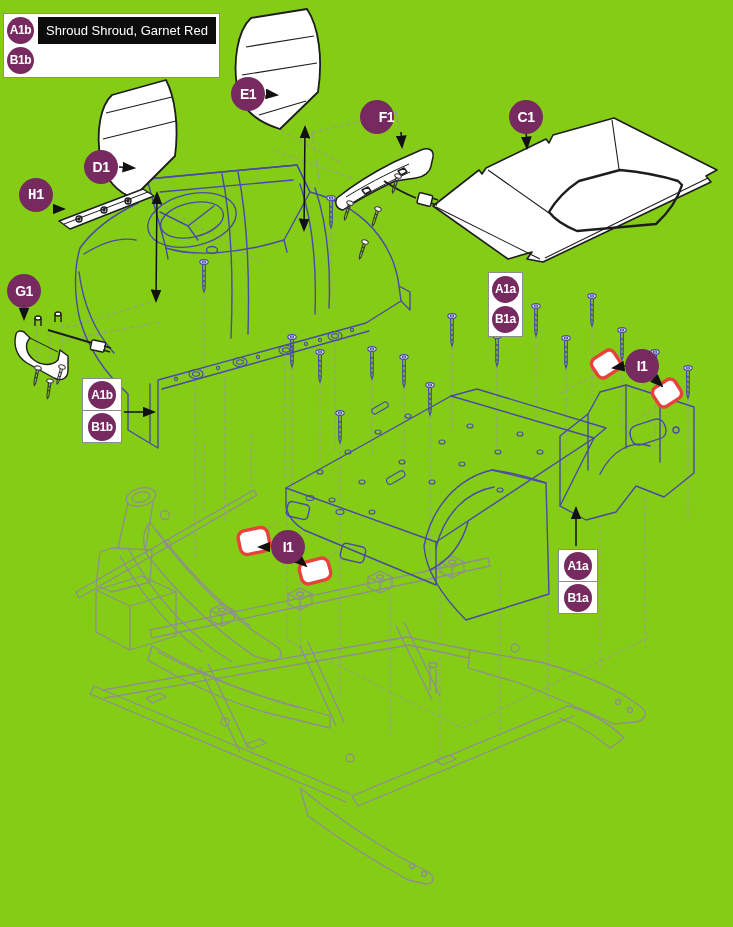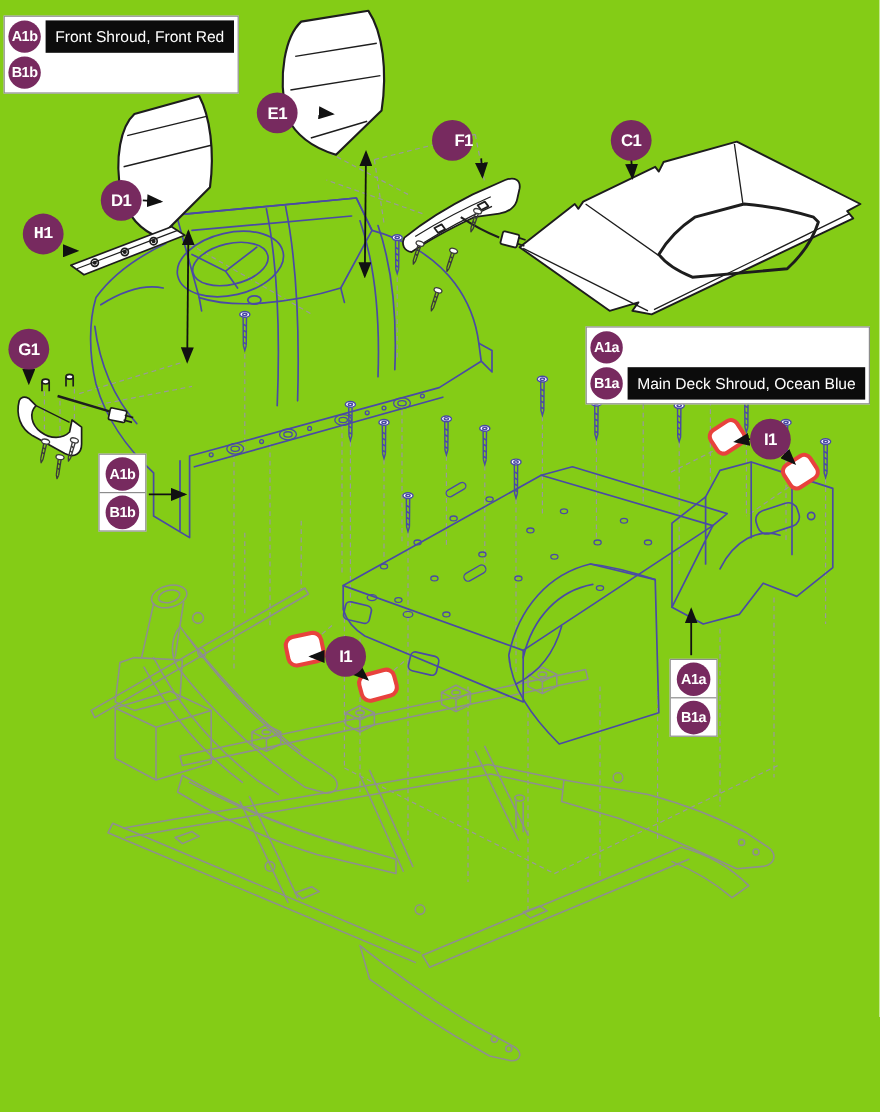--- a/index.html
+++ b/index.html
@@ -260,39 +260,38 @@
     <line x1="270" y1="547" x2="259" y2="547" marker-end="url(#mA)"></line>
     <line x1="297" y1="558" x2="306" y2="566" marker-end="url(#mA)"></line>
     <line x1="124" y1="412" x2="154" y2="412" marker-end="url(#mA)"></line>
     <line x1="576" y1="546" x2="576" y2="508" marker-end="url(#mA)"></line>
   </g>
 </svg>
 
 <div class="legend" style="left:3px;top:13px;">
   <div class="lrow">
     <span class="lcode">A1b</span>
-    <span class="llabel">Front Shroud, Front Red</span>
+    <span class="llabel">Shroud Shroud, Garnet Red</span>
   </div>
   <div class="lrow">
     <span class="lcode">B1b</span>
   </div>
 </div>
 
 <div class="legend" style="left:488px;top:272px;">
   <div class="lrow">
     <span class="lcode">A1a</span>
   </div>
   <div class="lrow">
     <span class="lcode">B1a</span>
-    <span class="llabel">Main Deck Shroud, Ocean Blue</span>
   </div>
 </div>
 
 <div class="badge" style="left:84px;top:150px;">D1</div>
-<div class="badge" style="left:214px;top:77px;">E1</div>
+<div class="badge" style="left:231px;top:77px;">E1</div>
 <div class="badge" style="left:509px;top:100px;">C1</div>
 <div class="badge" style="left:360px;top:100px;text-align:right;">F1</div>
 <div class="badge" style="left:19px;top:178px;font-family:Liberation Mono, monospace;">H1</div>
 <div class="badge" style="left:7px;top:274px;">G1</div>
 <div class="badge" style="left:625px;top:349px;">I1</div>
 <div class="badge" style="left:271px;top:530px;">I1</div>
 
 <div class="stack" style="left:82px;top:378px;">
   <div class="scell">
     <span class="scode">A1b</span>

